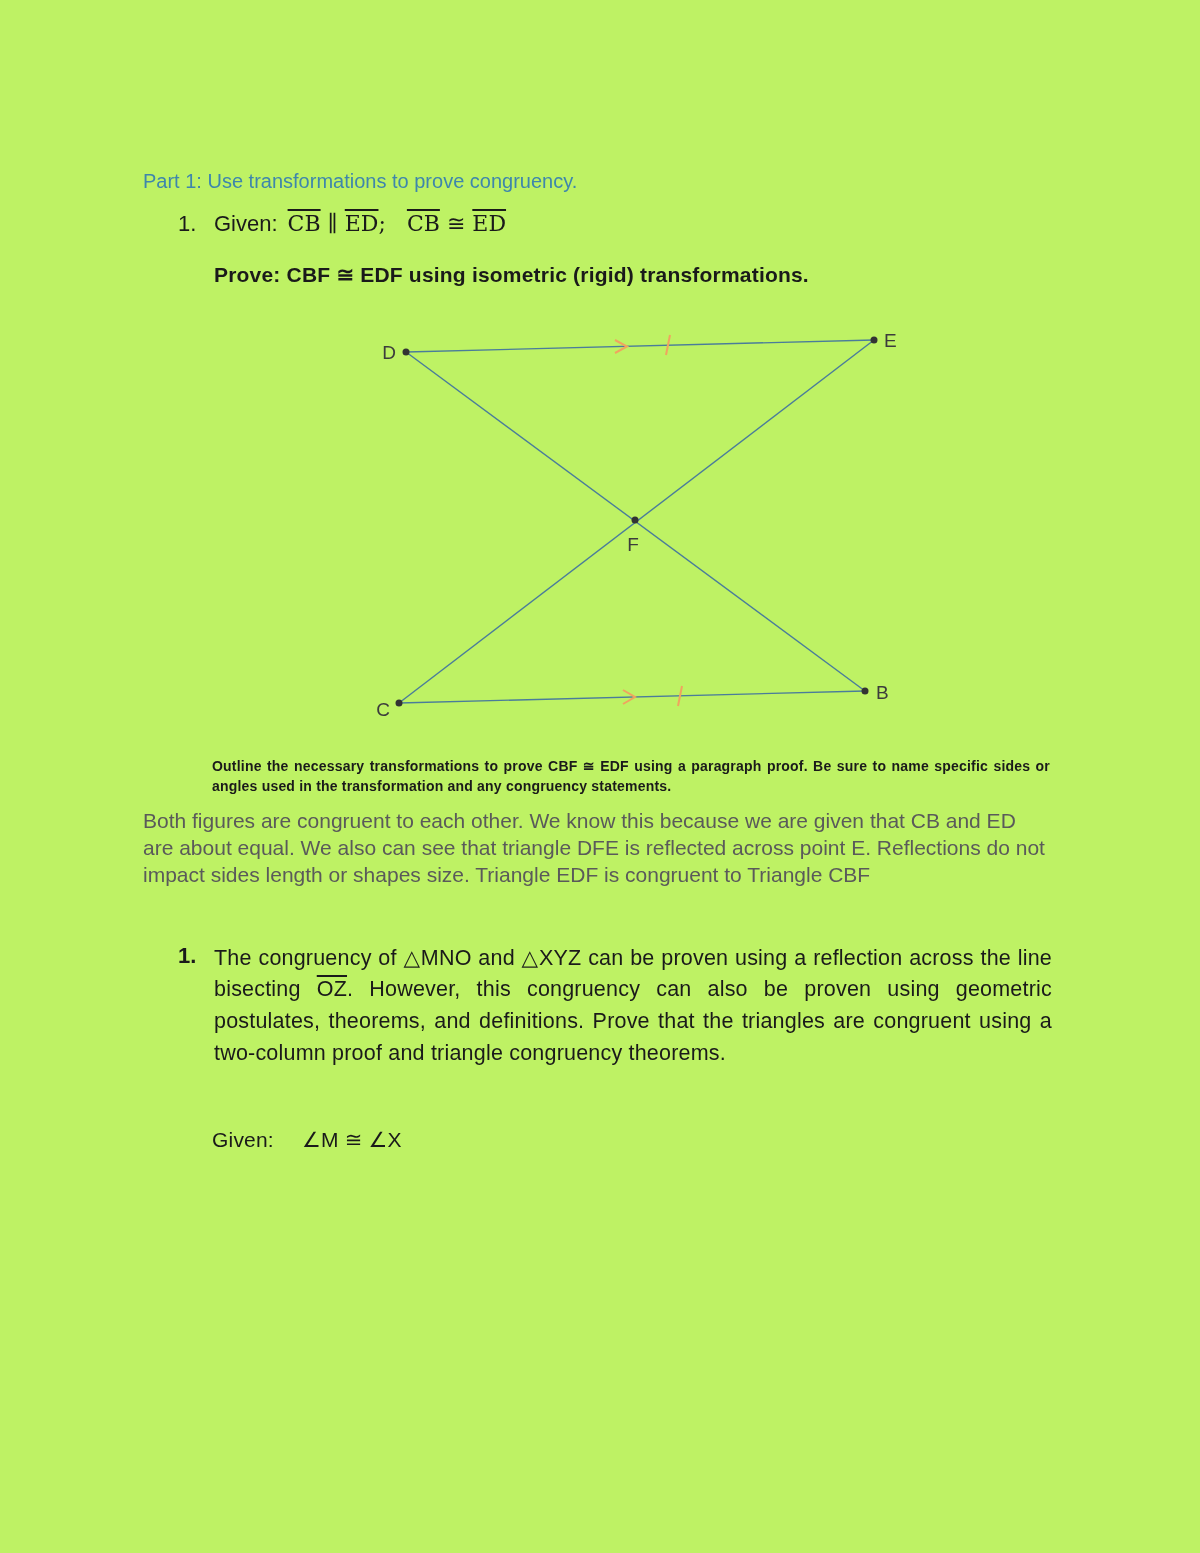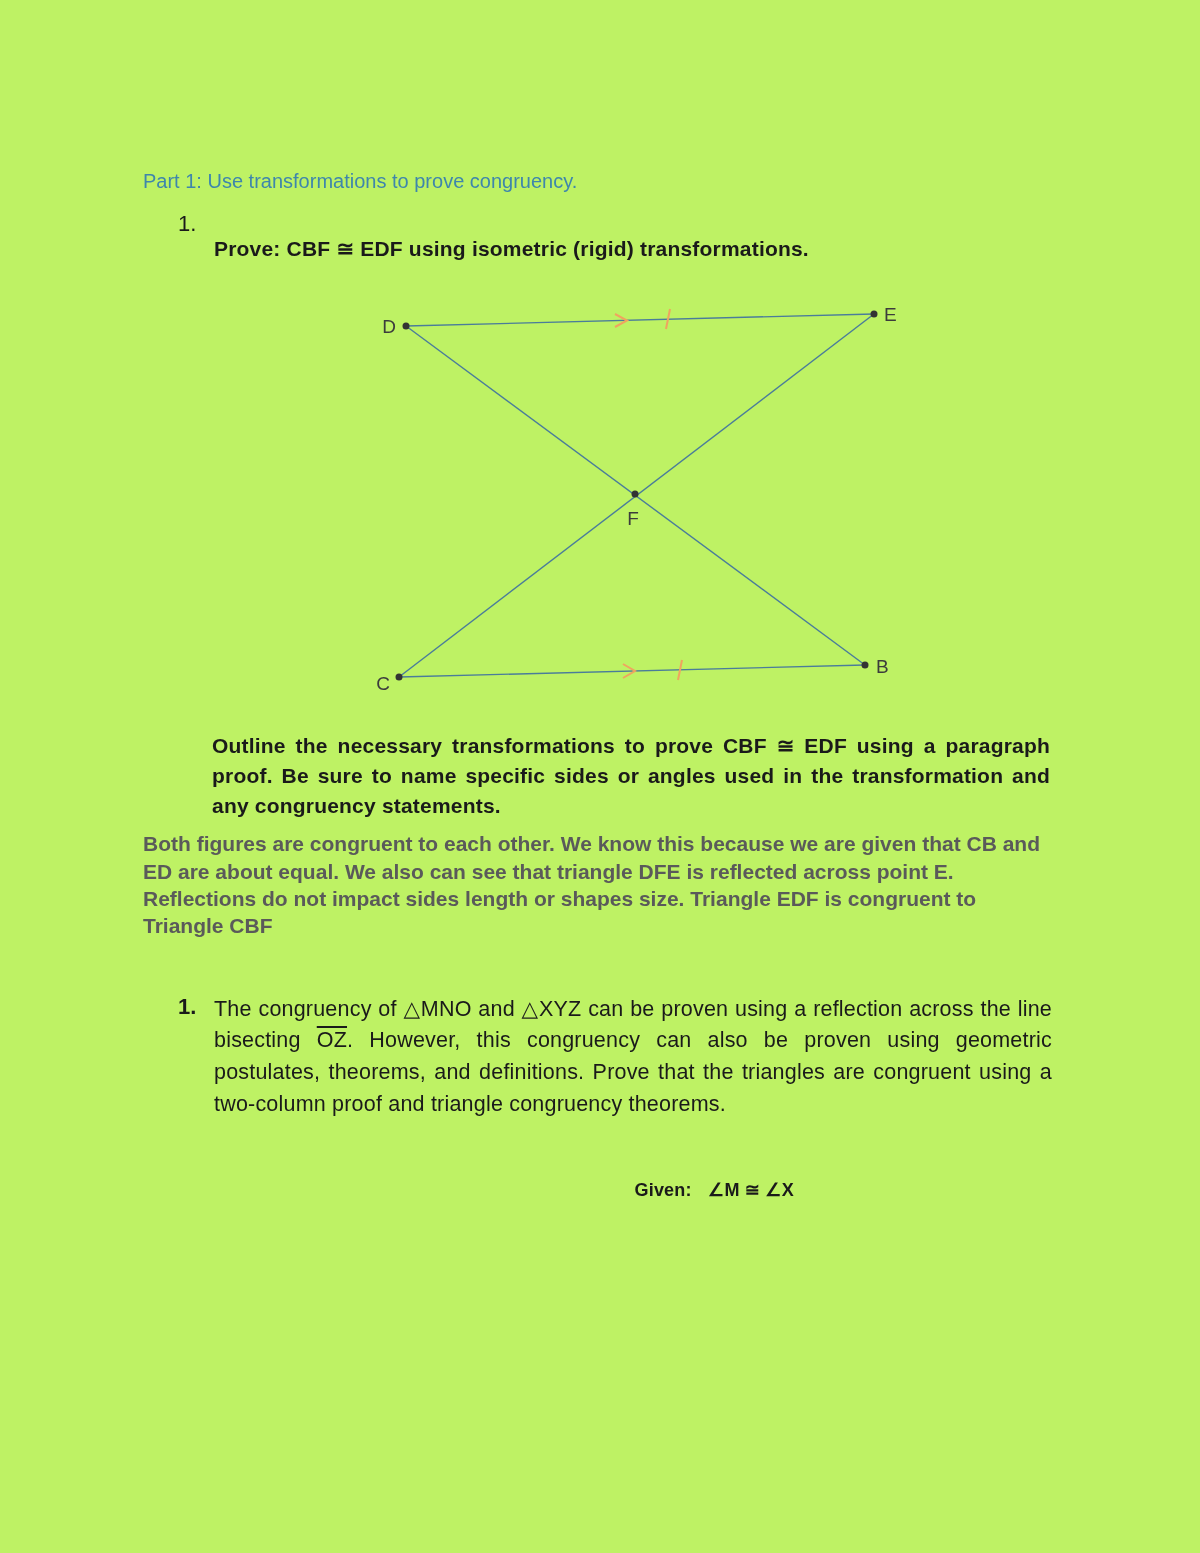--- a/index.html
+++ b/index.html
@@ -38,65 +38,66 @@
     letter-spacing: 0.2px;
     text-align: right;
   }
   .figure { margin: 36px 0 0 375px; }
   .figure svg { display: block; }
   .fig-label { font-family: "Liberation Sans", sans-serif; font-size: 19px; fill: #3c3c3c; }
   .outline {
     margin: 34px 0 0 212px;
     width: 838px;
     font-weight: 700;
-    font-size: 21px;
+    font-size: 14px;
     line-height: 1.42;
     text-align: justify;
     letter-spacing: 0.2px;
   }
   .answer {
     margin: 10px 0 0 143px;
     width: 905px;
     color: #5a5a5a;
     font-size: 21px;
     line-height: 1.3;
-    font-weight: bold;
   }
   .item2 { margin-top: 54px; }
   .item2 .num { font-weight: 700; }
   .item2 .prompt {
     margin: 0;
     width: 838px;
     font-weight: 400;
     font-size: 21.5px;
     line-height: 1.48;
     text-align: justify;
     letter-spacing: 0.2px;
   }
   .given-block {
     margin: 58px 0 0 212px;
-    font-size: 18px;
-    font-weight: 700;
+    font-size: 21px;
+    font-weight: 400;
     letter-spacing: 0.2px;
-    text-align: center;
   }
   .g-line { margin-bottom: 11px; }
   .g-label { display: inline-block; width: 90px; }
   .indent { margin-left: 90px; }
 </style>
 </head>
 <body>
 
 <div class="page">
 
   <h1 class="heading">Part 1: Use transformations to prove congruency.</h1>
 
   <div class="list-item">
     <span class="num">1.</span>
     <div class="li-content">
+      <div class="given-line">
+        <span class="given-label">Given:</span><span class="math ol">CB</span><span class="math op">∥</span><span class="math ol">ED</span><span class="math">;</span><span class="math op"> </span><span class="math ol">CB</span><span class="math op">≅</span><span class="math ol">ED</span>
+      </div>
       <p class="prove">Prove: CBF ≅ EDF using isometric (rigid) transformations.</p>
     </div>
   </div>
 
   <div class="figure">
     <svg width="540" height="400" viewBox="0 0 540 400">
 
       <line x1="31" y1="29" x2="499" y2="17" stroke="#4a7c9b" stroke-width="1.4"></line>
       <line x1="24" y1="380" x2="490" y2="368" stroke="#4a7c9b" stroke-width="1.4"></line>
       <line x1="31" y1="29" x2="490" y2="368" stroke="#4a7c9b" stroke-width="1.4"></line>

